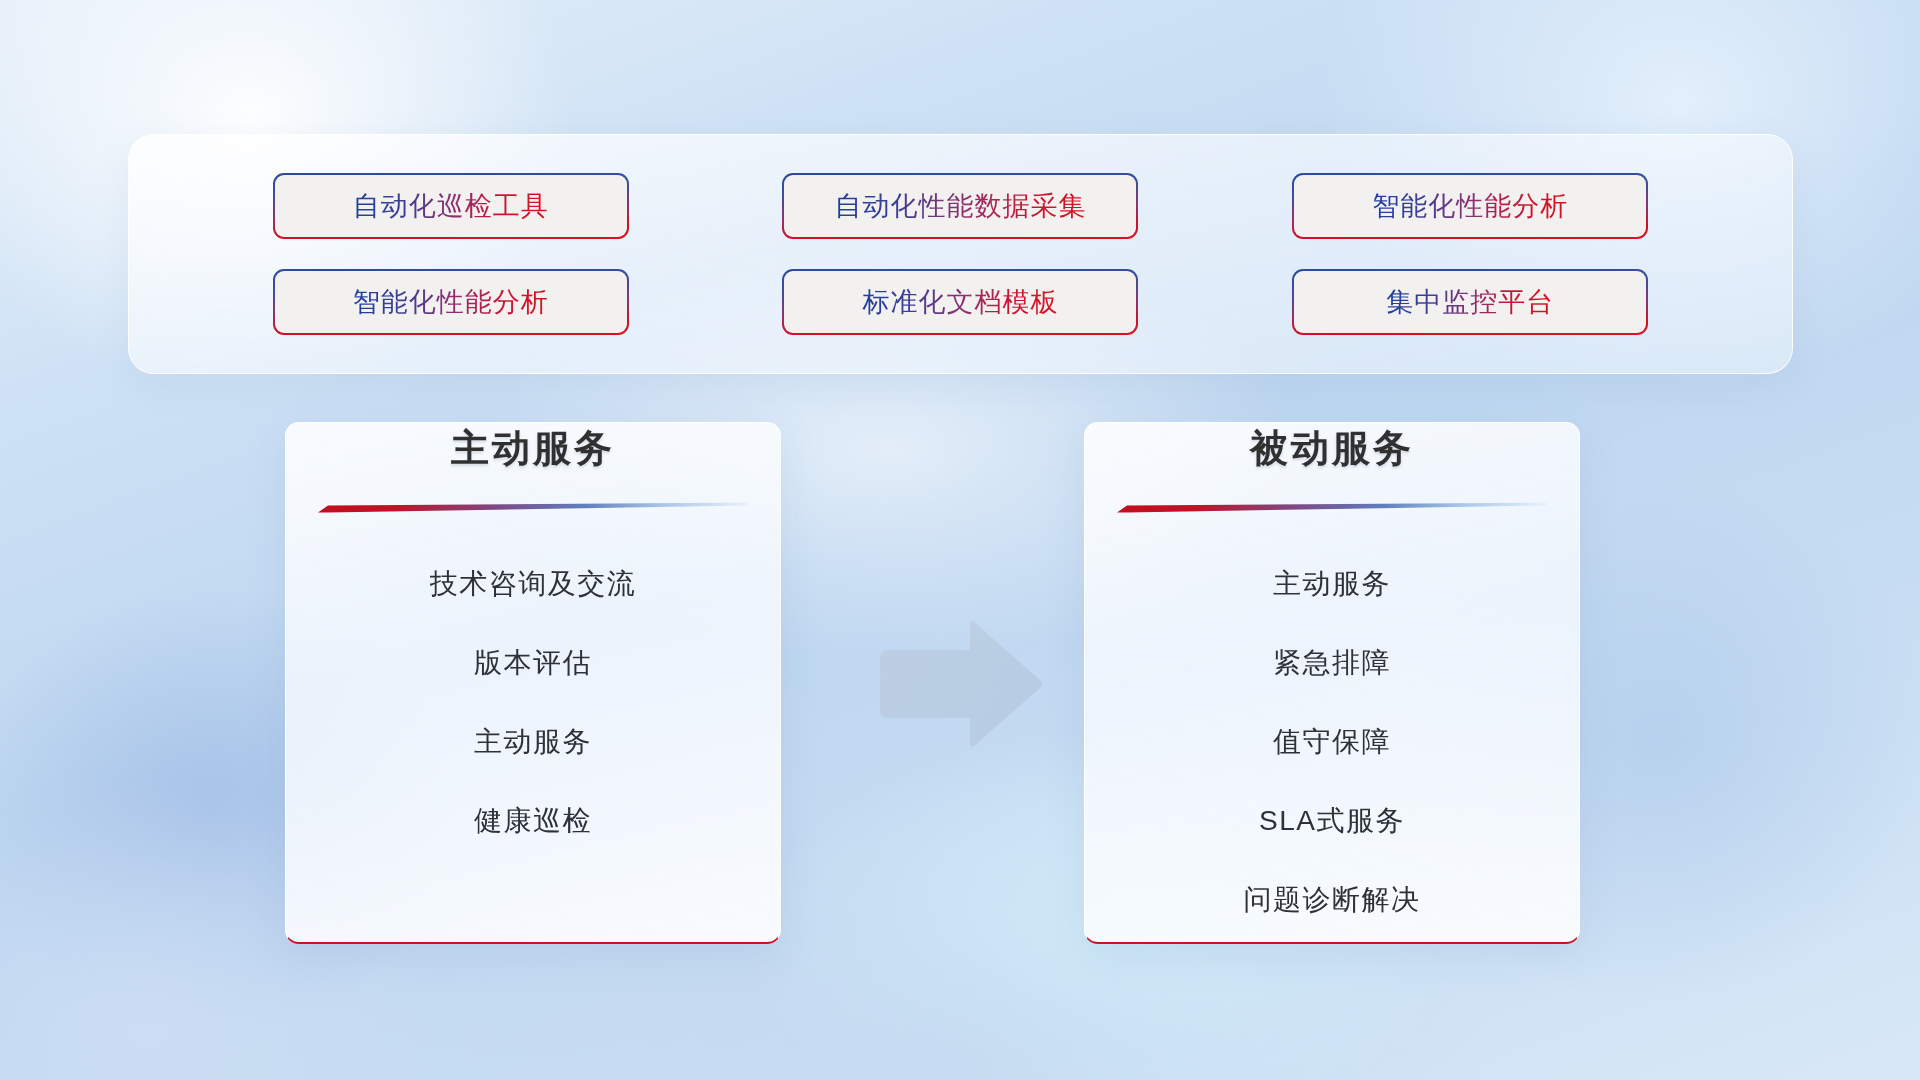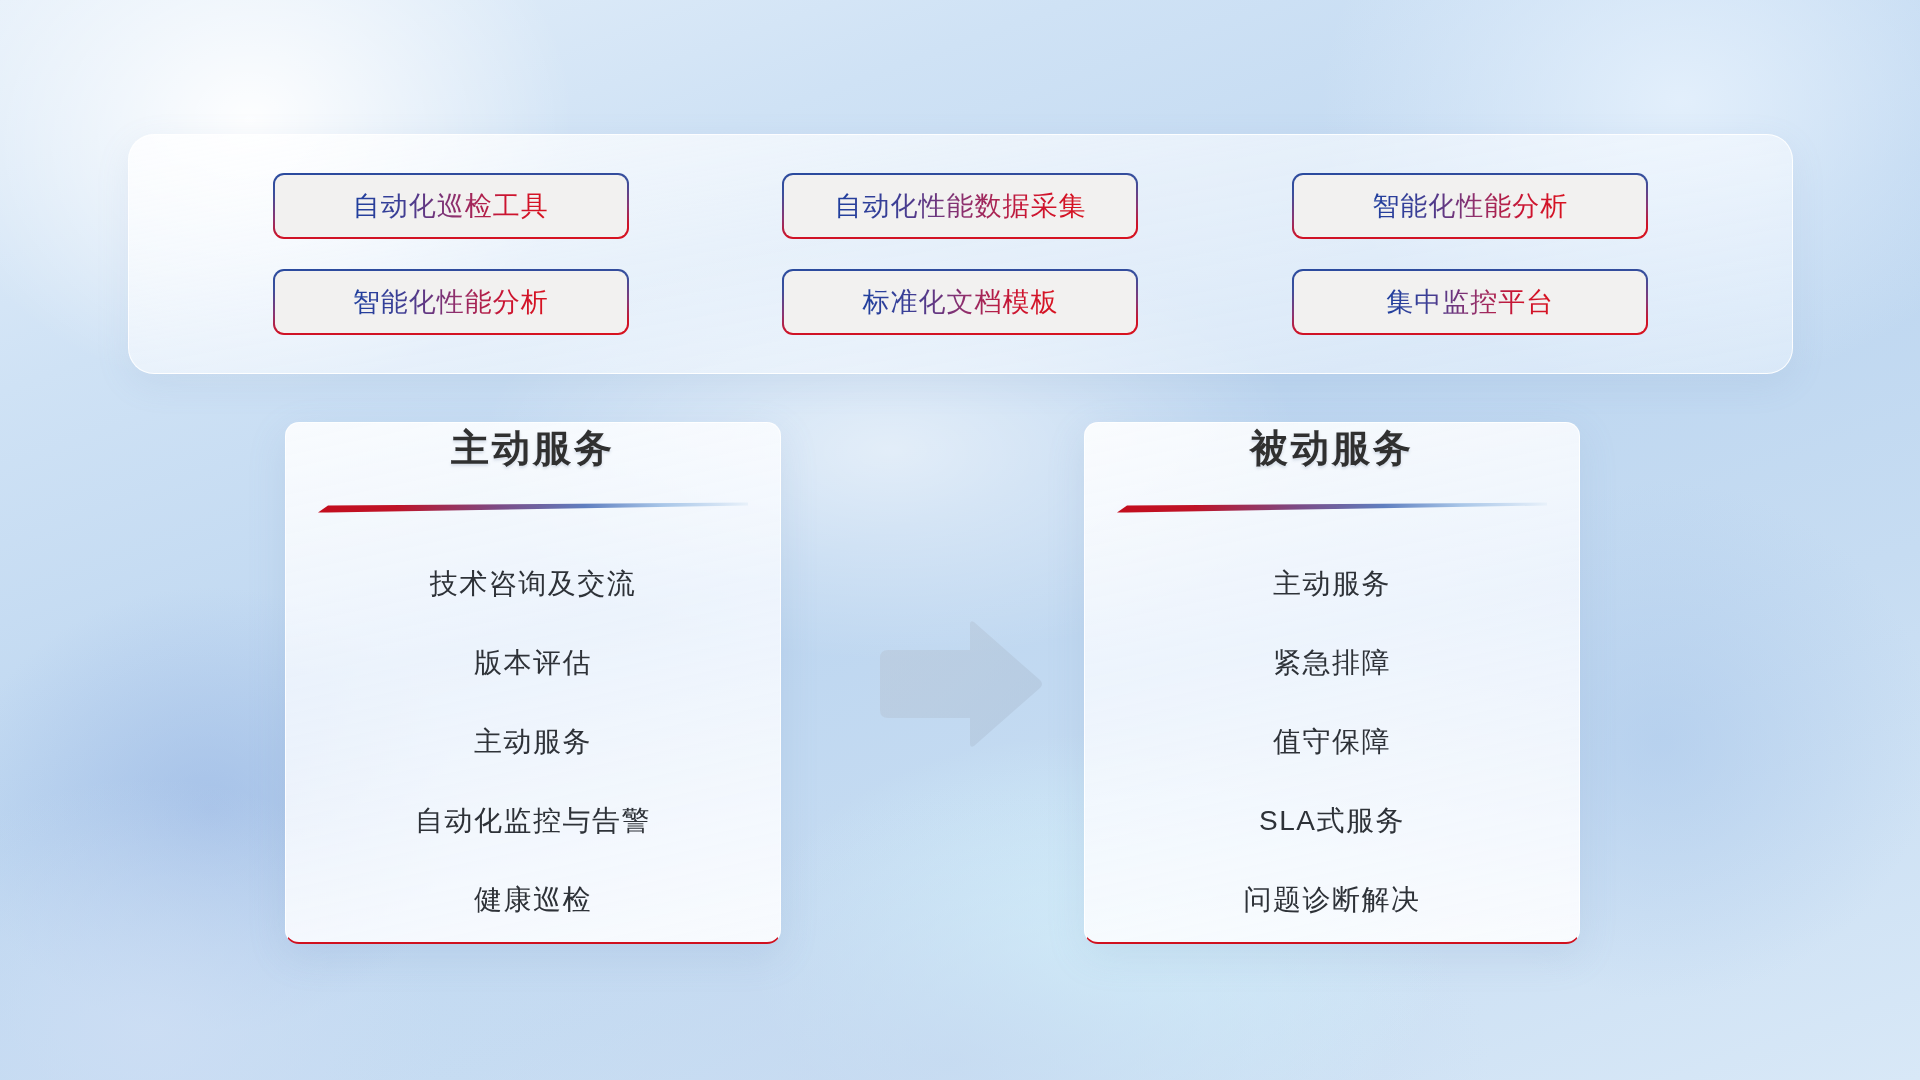--- a/index.html
+++ b/index.html
@@ -237,21 +237,20 @@
           </linearGradient>
         </defs>
         <path d="M0,10.5 L10,3.5 L430,0.5 L430,3.5 L10,10.5 Z" fill="url(#divGradA)"></path>
       </svg>
     </div>
 
     <div class="service-list">
       <div class="service-item">技术咨询及交流</div>
       <div class="service-item">版本评估</div>
       <div class="service-item">主动服务</div>
-      <div class="service-item">自动化监控与告警</div>
       <div class="service-item">健康巡检</div>
     </div>
   </div>
 
   <div id="flow-arrow">
     <svg viewBox="0 0 170 128" xmlns="http://www.w3.org/2000/svg">
       <defs>
         <linearGradient id="arrowGrad" x1="0" y1="0" x2="1" y2="0.6">
           <stop offset="0%" stop-color="#b9c6d6" stop-opacity="0.55"></stop>
           <stop offset="55%" stop-color="#b2c2d4" stop-opacity="0.48"></stop>

